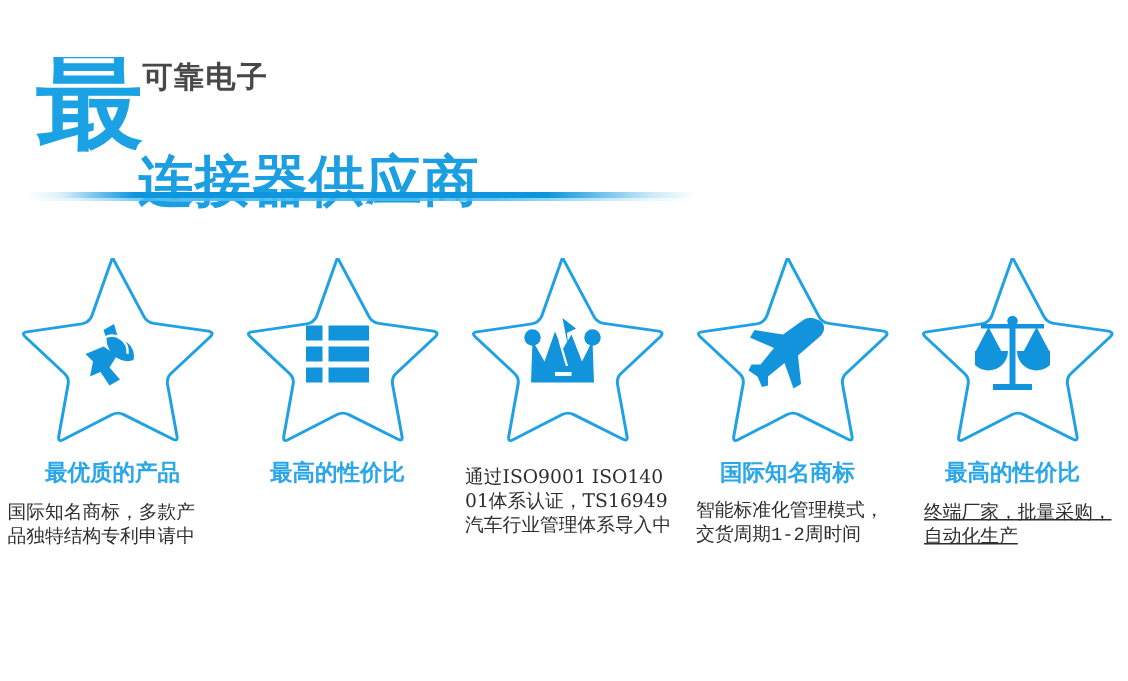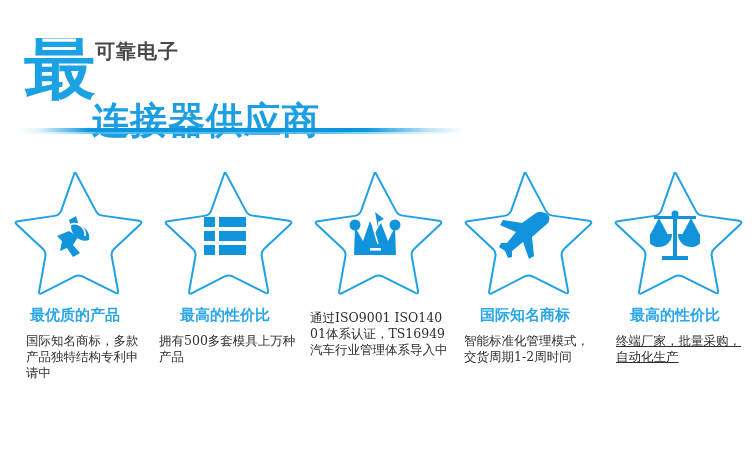--- a/index.html
+++ b/index.html
@@ -141,24 +141,24 @@
   .feature-desc {
     margin: 10px 0 0 0;
     padding: 0 4px 0 10px;
     font-size: 12.5px;
     line-height: 16px;
     color: #2e2e2e;
     font-family: "DejaVu Serif", "Liberation Serif", serif;
     text-align: left;
     word-break: break-all;
   }
-  .feature:nth-child(1) .feature-desc { padding-left: 26px; padding-right: 8px; }
+  .feature:nth-child(1) .feature-desc { padding-left: 5px; padding-right: 8px; }
   .feature:nth-child(2) .feature-desc { padding-left: 9px;  padding-right: 4px; }
   .feature:nth-child(3) .feature-desc { padding-left: 10px; padding-right: 2px; }
-  .feature:nth-child(4) .feature-desc { padding-left: 14px; padding-right: 2px; }
+  .feature:nth-child(4) .feature-desc { padding-left: 14px; padding-right: 2px; font-family: Liberation Mono, monospace; }
   .feature:nth-child(5) .feature-desc { padding-left: 16px; padding-right: 4px; text-decoration: underline; }
 </style>
 </head>
 <body>
 
 <div class="header">
 
   <div class="big-zui">最</div>
 
   <div class="kekao">可靠电子</div>
@@ -205,21 +205,20 @@
             <rect x="17" y="2" width="27" height="10"></rect>
             <rect x="2" y="16" width="11" height="10"></rect>
             <rect x="17" y="16" width="27" height="10"></rect>
             <rect x="2" y="30" width="11" height="10"></rect>
             <rect x="17" y="30" width="27" height="10"></rect>
           </g>
         </svg>
       </div>
     </div>
     <div class="feature-title">最高的性价比</div>
-    <div class="feature-desc">拥有500多套模具上万种产品</div>
   </div>
 
   <div class="feature">
     <div class="star-wrap">
       <svg class="star-svg" width="140" height="128" viewBox="0 0 140 128" aria-hidden="true">
         <path d="M70 6 L91 47 Q93 51 97.5 51.7 L134 57 Q138 58 135.2 61 L109 86.5 Q106 89.5 106.7 94 L113 130 Q113.6 134 110 132 L77.5 115 Q73.5 113 69.8 115 L37 132.5 Q33.5 134.3 34.2 130 L40.4 94 Q41.2 89.5 38 86.4 L11.8 61 Q9 58.2 13 57.6 L49.5 52 Q54 51.3 56 47 Z" transform="translate(0,-6) scale(1,0.96)" fill="none" stroke="#1FA1E4" stroke-width="2" stroke-linejoin="round" stroke-linecap="round"></path>
       </svg>
       <div class="icon-layer">
         <svg width="54" height="50" viewBox="0 0 54 50">
           <g fill="#1294DC">

